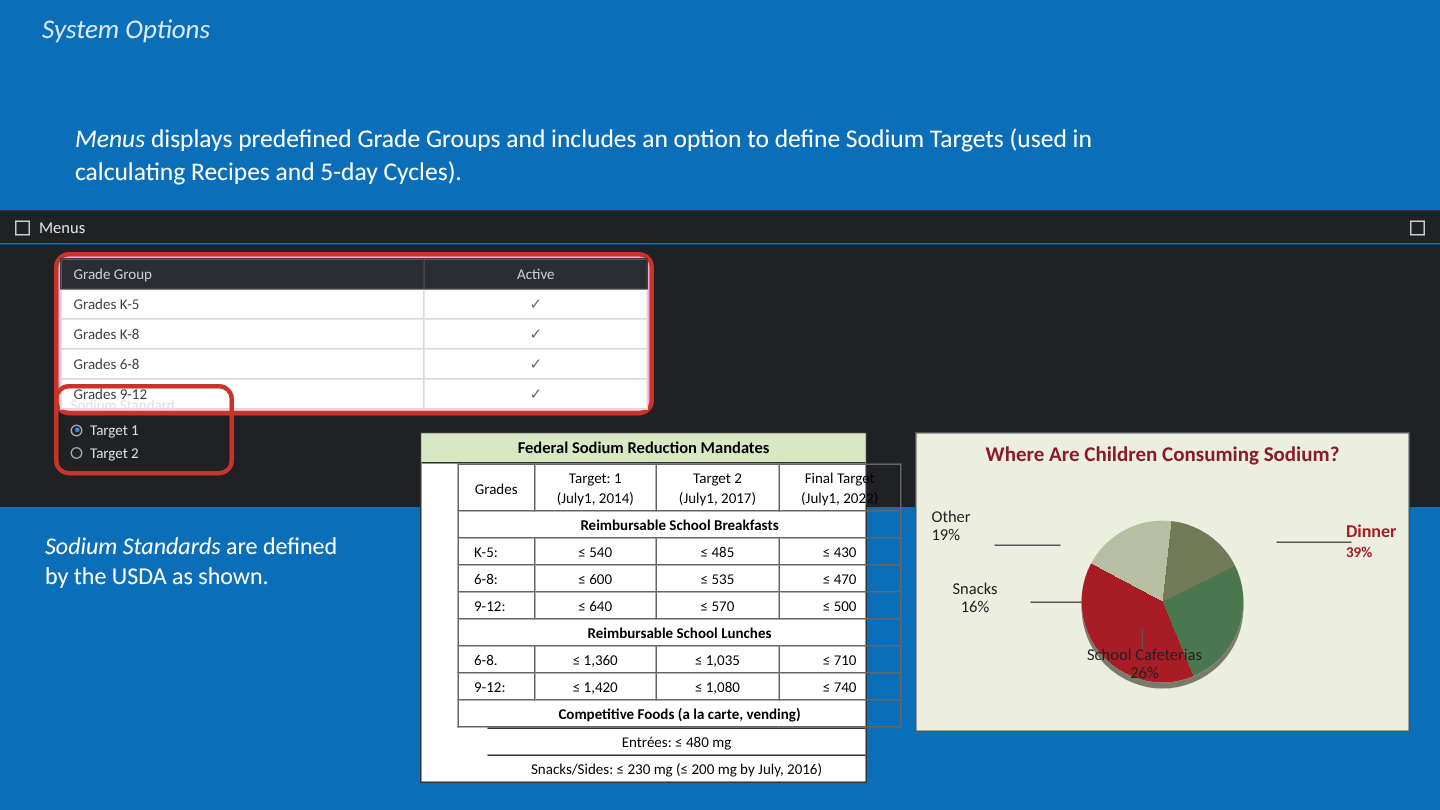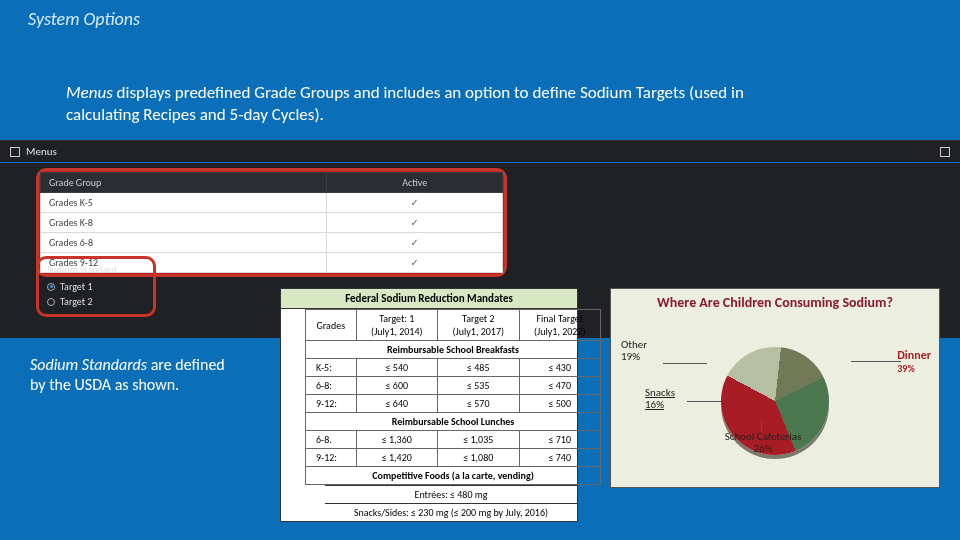--- a/index.html
+++ b/index.html
@@ -20,21 +20,21 @@
     left: 28px;
     font-size: 18px;
     font-style: italic;
     color: #d9eaf5;
   }
 
   
   .intro {
     position: absolute;
     top: 82px;
-    left: 66px;
+    left: 50px;
     width: 720px;
     font-size: 17px;
     line-height: 1.3;
     color: #fff;
   }
   .intro .lead { font-style: italic; }
 
   
   .app-panel {
     position: absolute;
@@ -54,24 +54,24 @@
     font-size: 11px;
     color: #e0e0e0;
     border-bottom: 1px solid #0a6fb8;
   }
   .app-header .left { display: flex; align-items: center; gap: 6px; }
   .sq-icon { width: 10px; height: 10px; border: 1.5px solid #ccc; display: inline-block; }
   .grade-table-wrap {
     position: absolute;
     top: 27px;
     left: 36px;
-    width: 471px;
+    width: 400px;
     border: 3px solid #c8342a;
     border-radius: 10px;
-    background: #b91c1c;
+    background: #f9a8d4;
     padding: 1px;
   }
   .grade-table {
     width: 100%;
     border-collapse: collapse;
     font-size: 10px;
     color: #333;
   }
   .grade-table th {
     background: #2a2d31;
@@ -195,21 +195,21 @@
       #b7bfa2 0deg 68.4deg,
       #707a56 68.4deg 126deg,
       #4a774e 126deg 219.6deg,
       #a81d25 219.6deg 360deg
     );
     box-shadow: 0 4px 0 0 #7a7a6a;
   }
   .pie-label { position: absolute; font-size: 11px; color: #222; line-height: 1.1; }
   .pie-label.dinner { top: 60px; right: 8px; font-weight: 700; color: #a81d25; text-align: left; font-size: 12px; }
   .pie-label.other { top: 50px; left: 10px; text-align: left; }
-  .pie-label.snacks { top: 98px; left: 34px; text-align: left; text-decoration: underline; }
+  .pie-label.snacks { top: 98px; left: 24px; text-align: center; }
   .pie-label.school { top: 142px; left: 112px; text-align: center; width: 80px; }
   .ldr { position: absolute; background: #555; }
 
 </style>
 </head>
 <body>
 
 <div class="slide-title">System Options</div>
 
 <div class="intro">

